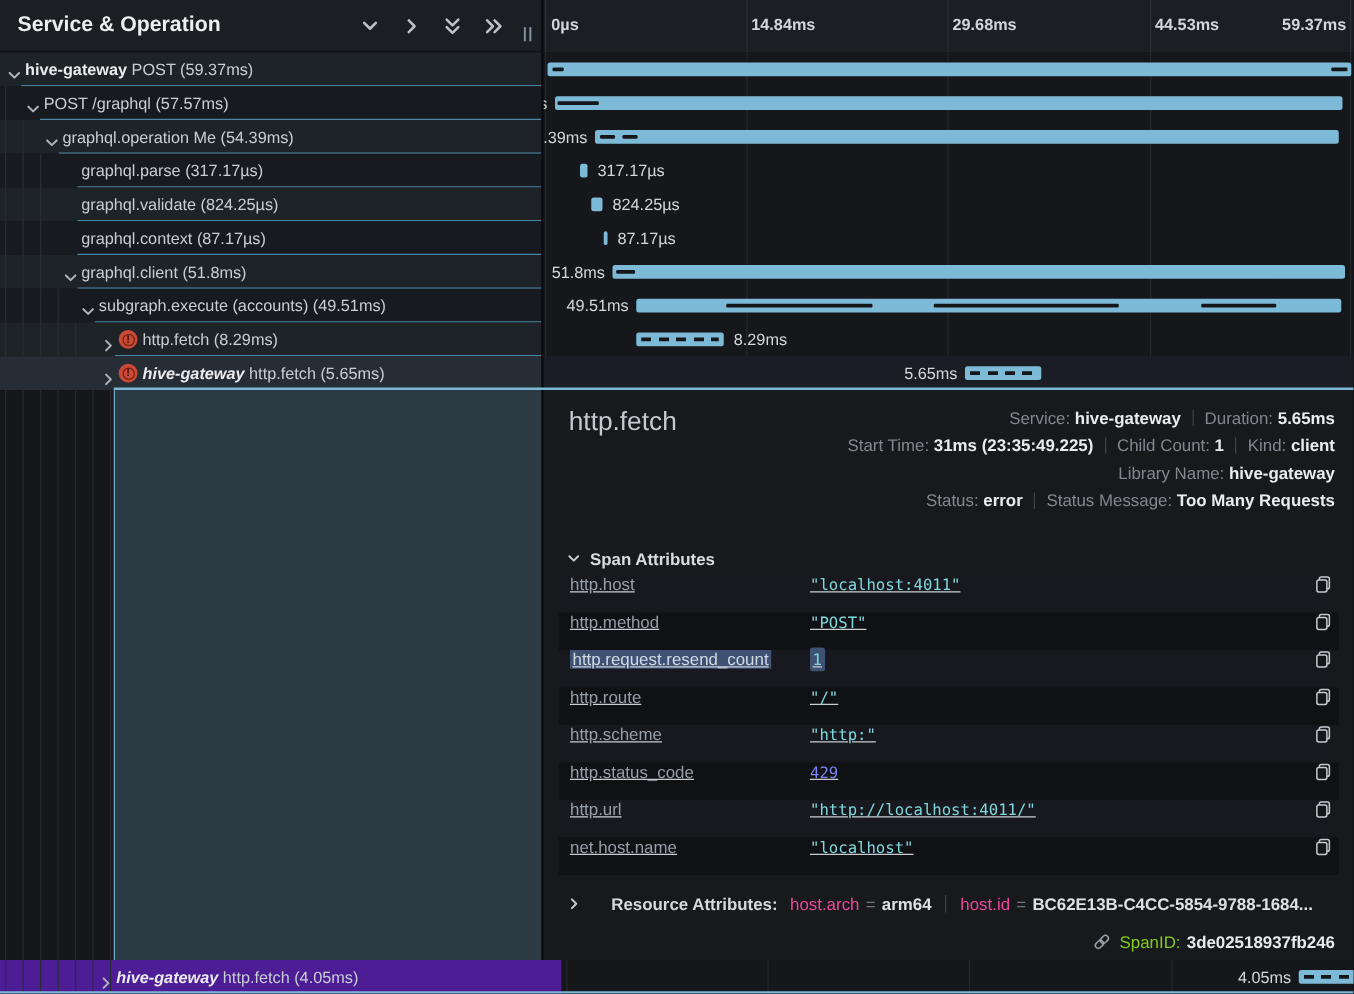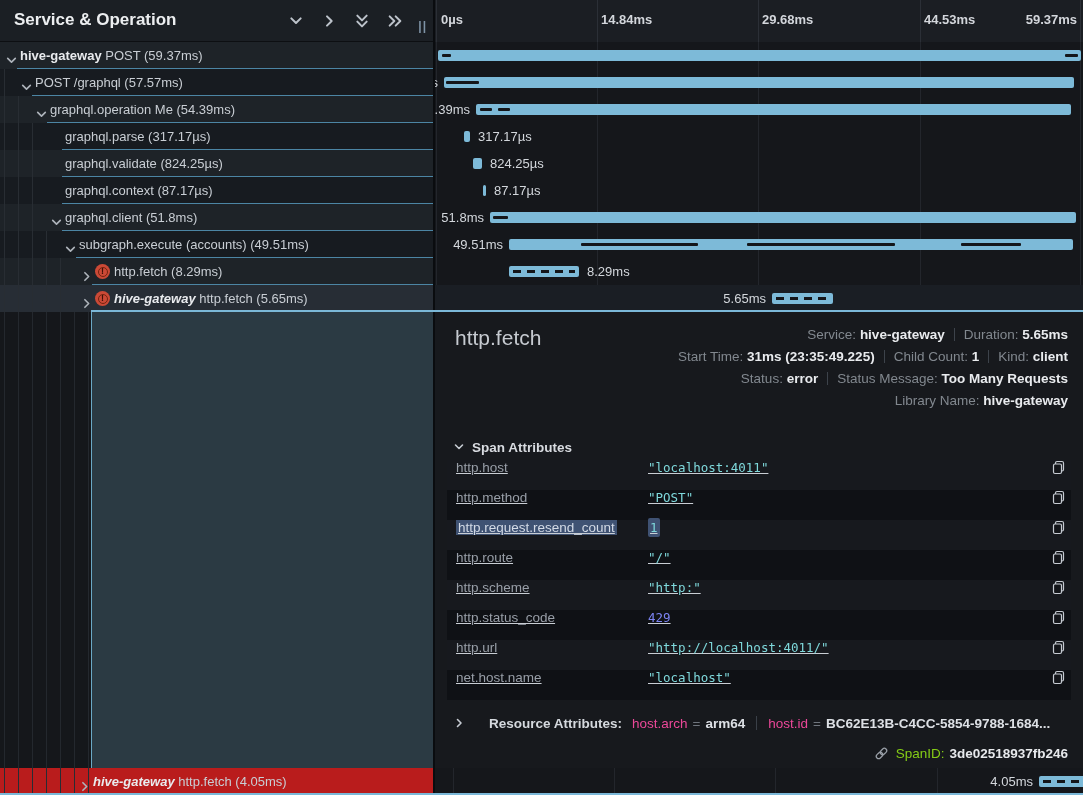--- a/index.html
+++ b/index.html
@@ -69,21 +69,21 @@
   .res-title{font-weight:700;color:#d5d9de;margin-right:10px;padding-left:16px;}
   .rkey{color:#ec4899;}
   .req{color:#6f757d;margin:0 5px;}
   .rval{color:#dde0e5;font-weight:700;}
   .rsep{display:inline-block;width:1px;height:14px;background:#3a4048;margin:0 11px;vertical-align:-2px;}
   #spanid-line{position:absolute;right:15px;top:434px;font-size:13.5px;white-space:nowrap;}
   #spanid-line svg{vertical-align:-3px;margin-right:7px;}
   .sid-label{color:#84cc16;}
   .sid-value{color:#e7e9ec;font-weight:700;margin-left:5px;}
   
-  #bottom-left{position:absolute;left:0;top:768px;width:433px;height:27px;background:#b91c1c;line-height:27px;font-size:13px;cursor:pointer;}
+  #bottom-left{position:absolute;left:0;top:768px;width:433px;height:27px;background:#4c1d95;line-height:27px;font-size:13px;cursor:pointer;padding-left:16px;}
   #bottom-left .guide{position:absolute;top:0;width:1px;height:27px;background:#282d33;}
   #bottom-left .chev{position:absolute;left:78px;top:7px;width:13px;height:13px;}
   #bottom-left .txt{position:absolute;left:93px;white-space:nowrap;}
   #bottom-right{position:absolute;left:452px;top:768px;width:648px;height:27px;background:#15171b;overflow:hidden;}
   #bottom-border{position:absolute;left:0;top:793px;width:1083px;height:2px;background:#7bb8d8;z-index:6;}
 </style>
 </head>
 <body>
 
 <div id="app">
@@ -294,22 +294,22 @@
       <div class="guide" style="left: 88px;"></div>
     </div>
   <div id="drawer-teal"></div>
   <div id="sel-border"></div>
 
   <div id="details">
     <div id="det-title">http.fetch</div>
     <div id="det-meta">
         <div class="metaline"><span class="mlabel">Service: </span><span class="mvalue">hive-gateway</span><span class="msep"></span><span class="mlabel">Duration: </span><span class="mvalue">5.65ms</span></div>
         <div class="metaline"><span class="mlabel">Start Time: </span><span class="mvalue">31ms (23:35:49.225)</span><span class="msep"></span><span class="mlabel">Child Count: </span><span class="mvalue">1</span><span class="msep"></span><span class="mlabel">Kind: </span><span class="mvalue">client</span></div>
+        <div class="metaline"><span class="mlabel">Library Name: </span><span class="mvalue">hive-gateway</span></div>
         <div class="metaline"><span class="mlabel">Status: </span><span class="mvalue">error</span><span class="msep"></span><span class="mlabel">Status Message: </span><span class="mvalue">Too Many Requests</span></div>
-        <div class="metaline"><span class="mlabel">Library Name: </span><span class="mvalue">hive-gateway</span></div>
       </div>
     <div id="attr-header">
       <span class="chev">
         <svg viewBox="0 0 12 12" width="12" height="12" fill="none" stroke="#c6cbd2" stroke-width="1.6" stroke-linecap="round" stroke-linejoin="round">
             <polyline points="2.5,4 6,7.5 9.5,4"></polyline>
           </svg>
       </span><span>Span Attributes</span>
     </div>
     <div id="attr-table">
         <div class="arow alt0">

